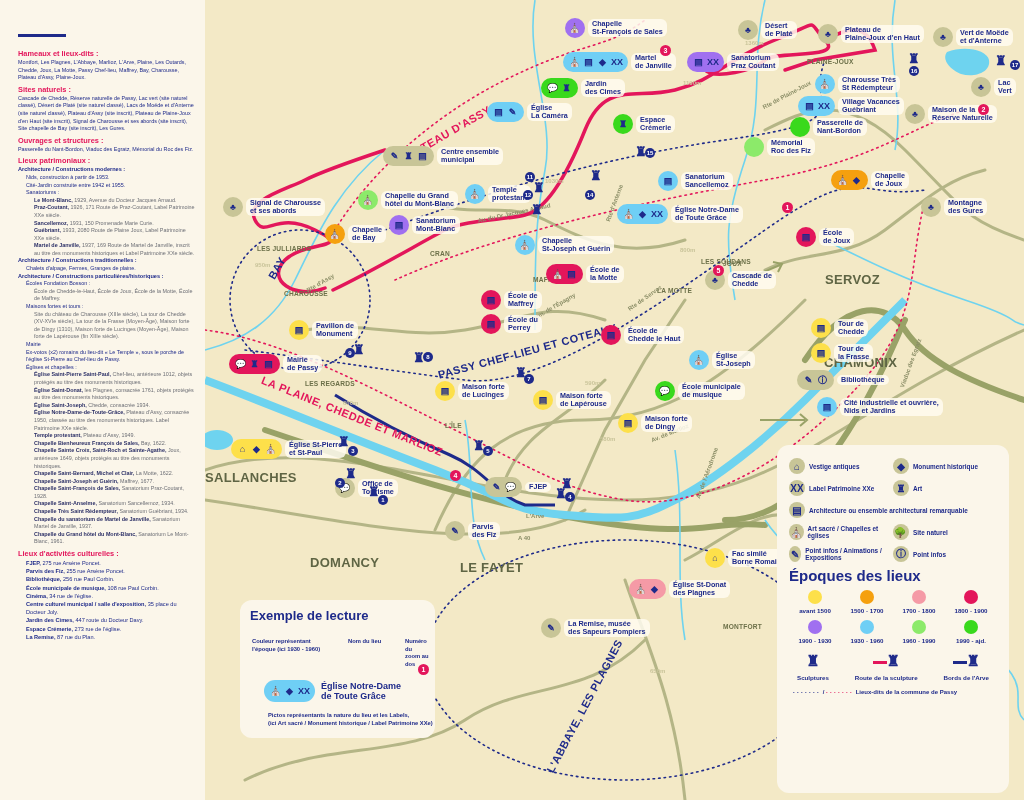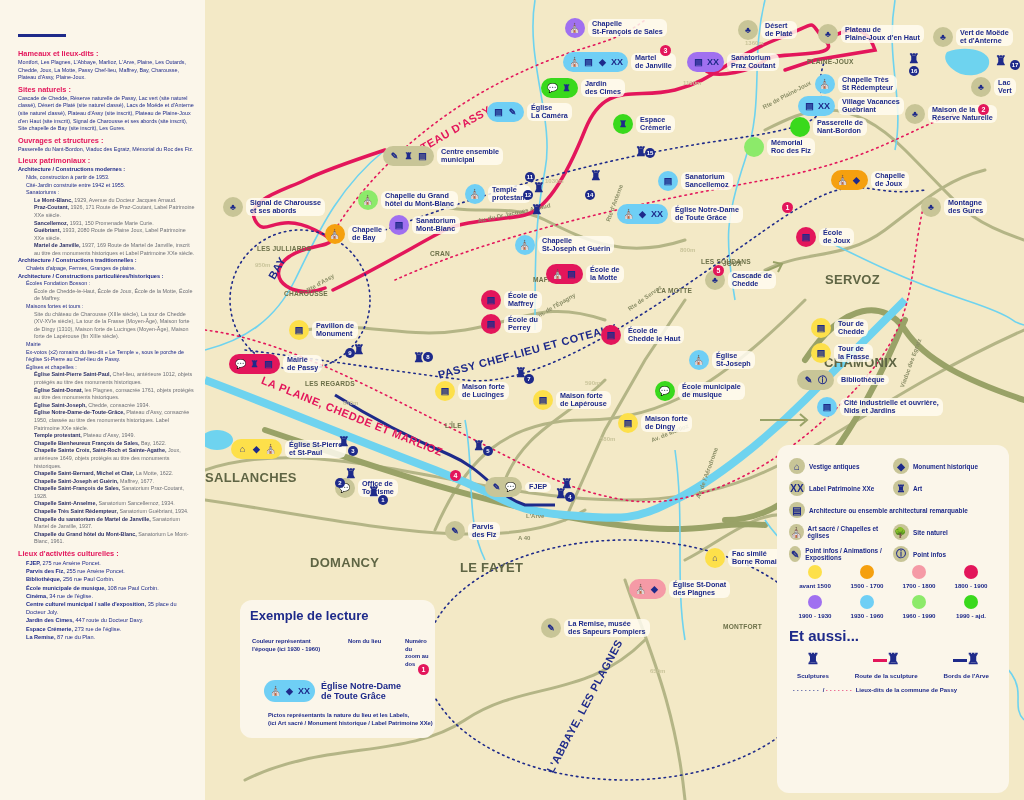--- a/index.html
+++ b/index.html
@@ -274,21 +274,21 @@
     </div>
     <div class="lbl">Jardin
 des Cimes</div>
   </div>
   <div class="poi" style="left:813px;top:73px;"></div>
   <div class="poi" style="left:811px;top:68px;"></div>
   <div class="poi" style="left:813px;top:0px;"></div>
 
   <div class="poi" style="left:610px;top:74px;">
     <div class="circ" style="background:#6fcff5;">⛪</div>
-    <div class="lbl">Chapelle Très
+    <div class="lbl">Charousse Très
 St Rédempteur</div>
   </div>
   <div class="poi" style="left:593px;top:96px;">
     <div class="pill" style="background:#6fcff5;">
       <span class="ic">▤</span>
         <span class="ic">XX</span>
     </div>
     <div class="lbl">Village Vacances
 Guébriant</div>
   </div>
@@ -621,20 +621,21 @@
     <div class="lg-row">
         <span class="lg-ic">✎</span>
         <span>Point infos / Animations / Expositions</span>
       </div>
     <div class="lg-row">
         <span class="lg-ic">ⓘ</span>
         <span>Point infos</span>
       </div>
   </div>
 
+  <h2>Époques des lieux</h2>
   <div class="epochs">
     <div class="ep">
         <span class="dot" style="background:#fde04a;"></span>
         <span>avant 1500</span>
       </div>
     <div class="ep">
         <span class="dot" style="background:#f5a00f;"></span>
         <span>1500 - 1700</span>
       </div>
     <div class="ep">
@@ -656,21 +657,20 @@
     <div class="ep">
         <span class="dot" style="background:#8cea6a;"></span>
         <span>1960 - 1990</span>
       </div>
     <div class="ep">
         <span class="dot" style="background:#39d91c;"></span>
         <span>1990 - ajd.</span>
       </div>
   </div>
 
-  <h2>Et aussi...</h2>
   <div class="aussi">
     <div class="it">
         <span class="sym">♜</span>
         <span>Sculptures</span>
       </div>
     <div class="it">
         <span class="sym"><span style="display:inline-block;width:14px;height:3px;background:#e3165b;vertical-align:middle;"></span>♜</span>
         <span>Route de la sculpture</span>
       </div>
     <div class="it">

